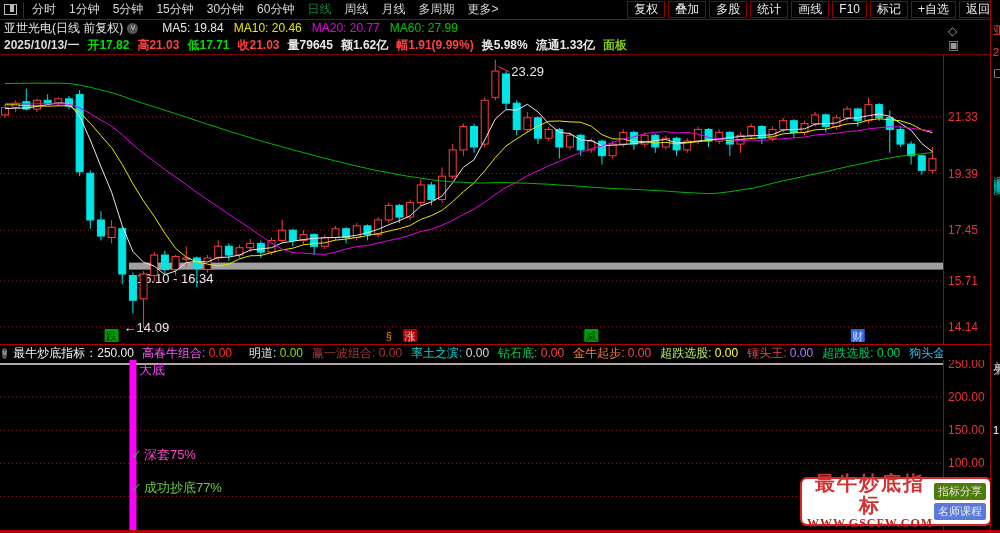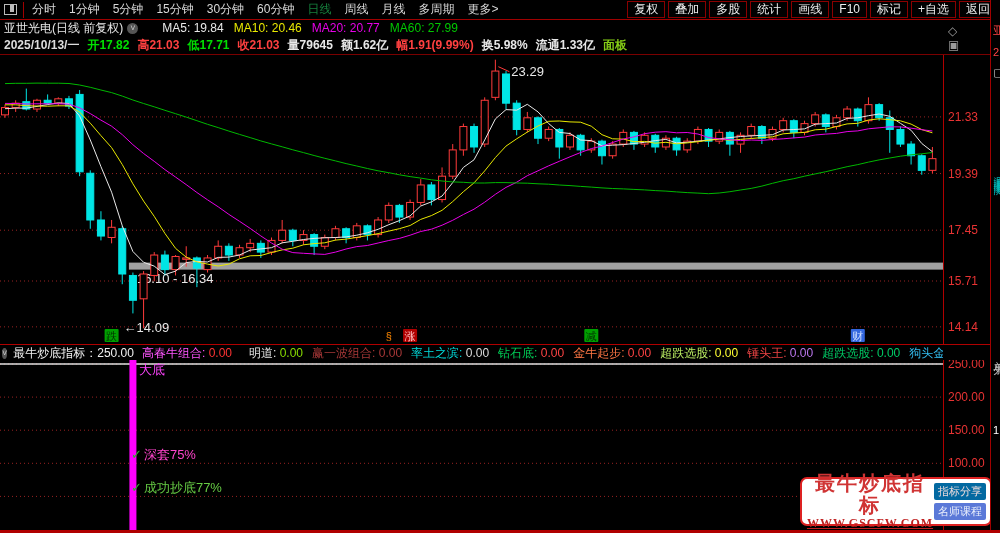--- a/index.html
+++ b/index.html
@@ -32,24 +32,24 @@
   .indheader{position:absolute;left:2px;top:346px;width:941px;height:15px;display:flex;align-items:center;
              white-space:nowrap;overflow:hidden;}
   .indtitle{color:#f0f0f0;margin-right:8px;}
   .inditem{margin-right:9px;}
   #subsvg{position:absolute;left:0;top:360px;}
   
   .watermark{position:absolute;left:800px;top:477px;width:192px;height:49px;background:#fff;
              border:2px solid #dd2222;border-radius:7px;box-sizing:border-box;display:flex;align-items:center;padding:2px 4px;}
   .wmleft{flex:1;text-align:center;}
   .wmtitle{color:#d03434;font-size:20px;font-weight:bold;letter-spacing:2px;line-height:22px;}
-  .wmurl{color:#c02020;font-family:"Liberation Serif","DejaVu Serif",serif;font-weight:bold;font-size:12px;letter-spacing:1px;text-decoration:underline;}
+  .wmurl{color:#c02020;font-family:"Liberation Serif","DejaVu Serif",serif;font-weight:bold;font-size:12px;letter-spacing:1px;}
   .wmbadges{display:flex;flex-direction:column;gap:3px;}
   .badge{font-size:11px;padding:1px 4px;border-radius:2px;white-space:nowrap;}
-  .badge0{background:#0369a1;color:#eedcdc;}
+  .badge0{background:#4d7c0f;color:#eedcdc;}
   .badge1{background:#5b79d8;color:#e8eefc;}
   
   .rightstrip{position:absolute;left:990px;top:0;width:10px;height:533px;background:#000;
               border-left:1px solid #a00000;box-sizing:border-box;overflow:hidden;}
   .rsg{position:absolute;left:2px;font-size:11px;line-height:12px;}
   .rsv{writing-mode:vertical-rl;letter-spacing:2px;}
   .bottomline{position:absolute;left:0;top:530px;width:1000px;height:3px;background:#b00000;}
 </style>
 </head>
 <body>

